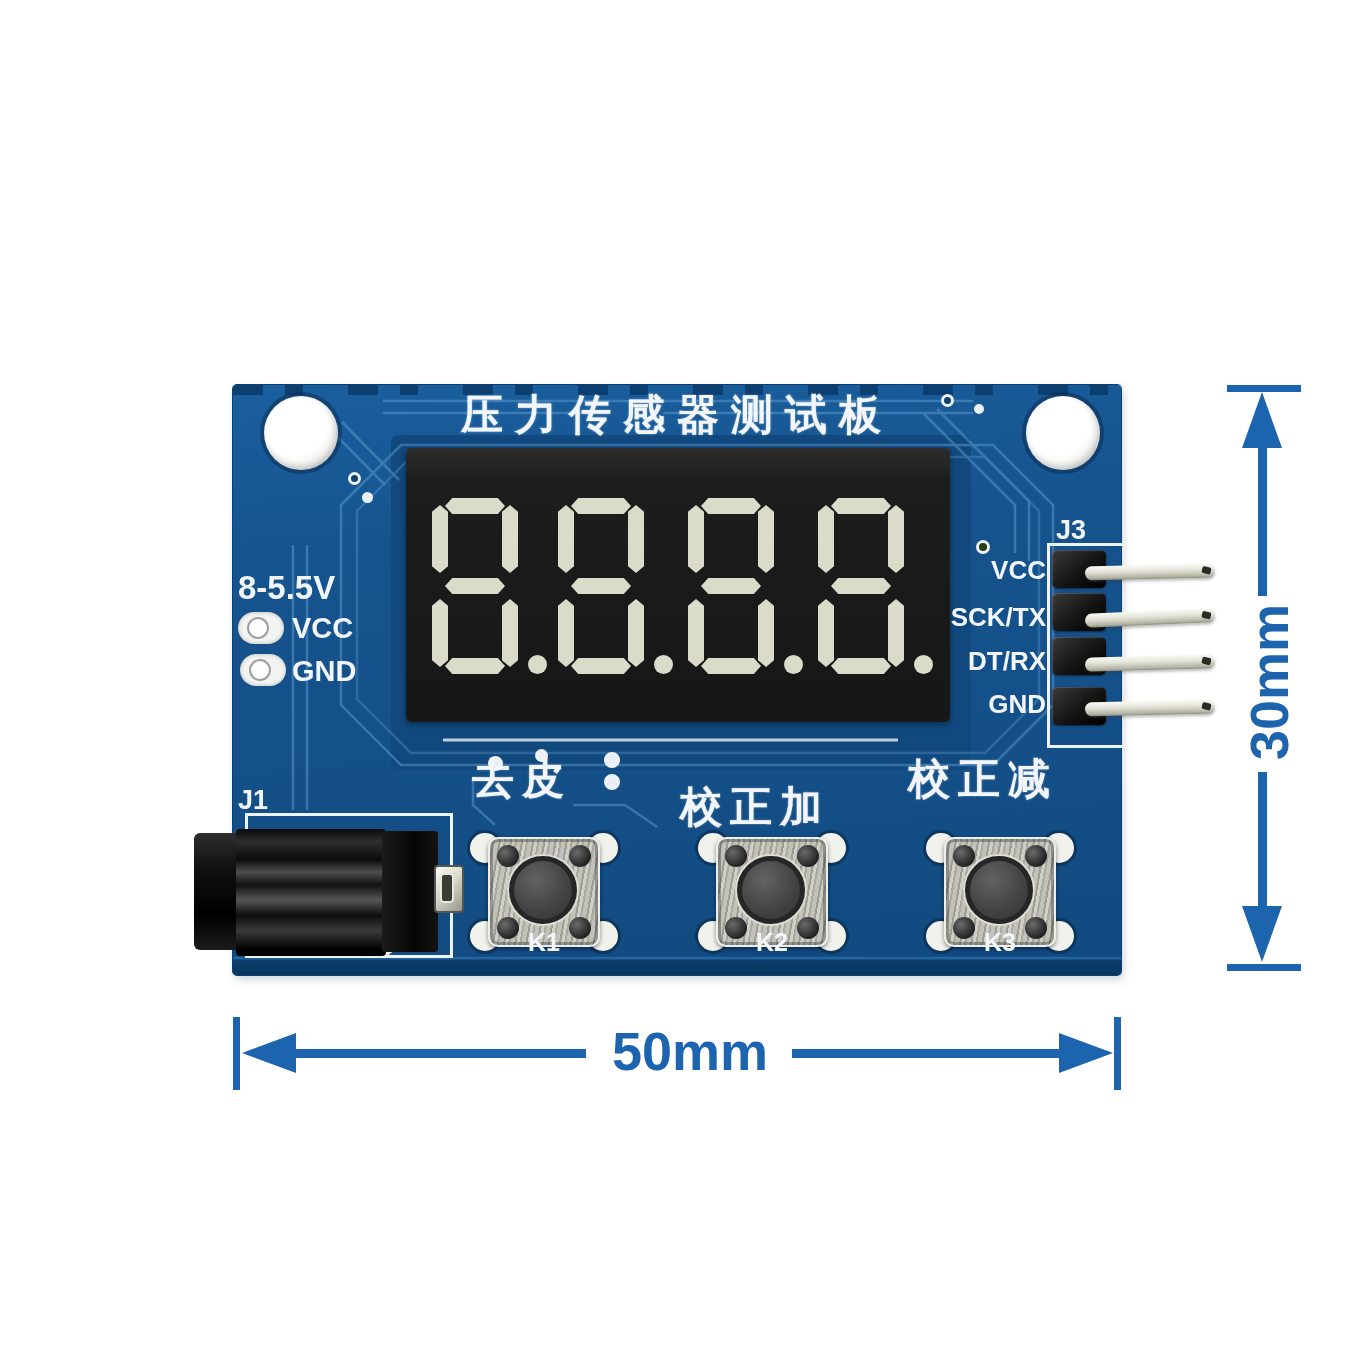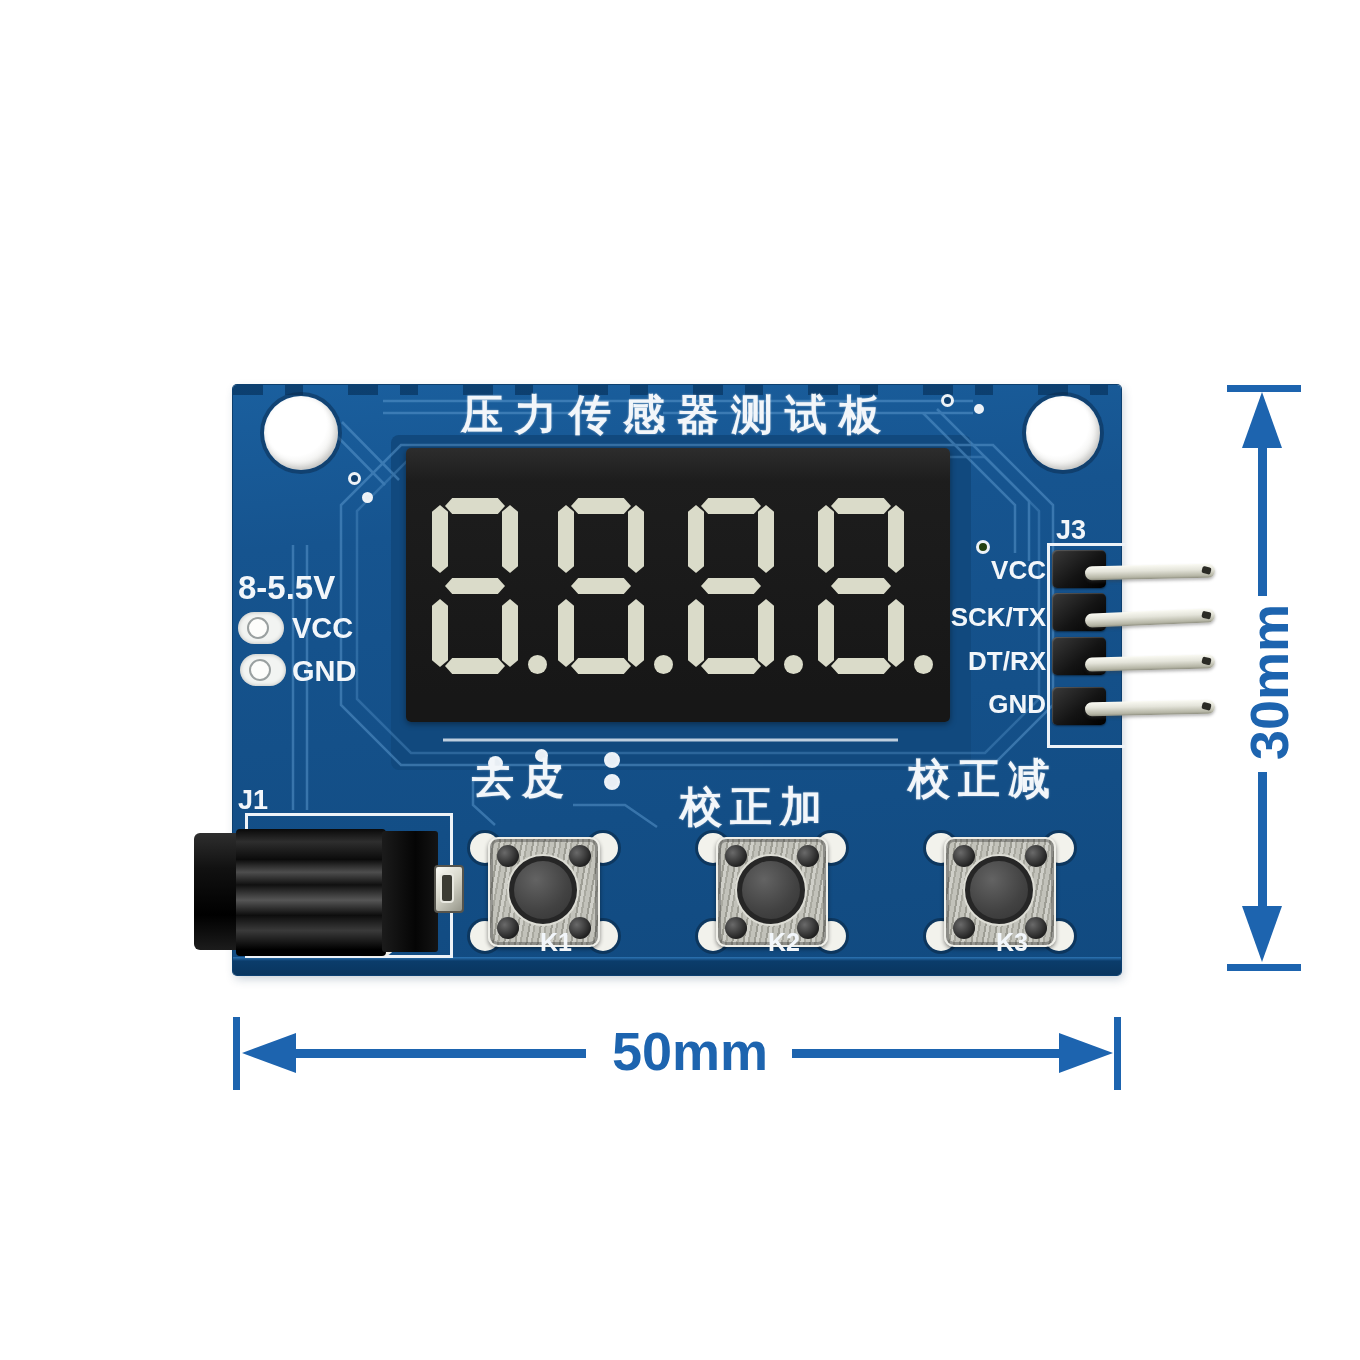--- a/index.html
+++ b/index.html
@@ -83,21 +83,21 @@
     background:repeating-linear-gradient(100deg,#cfcfc8 0 3px,#a9a9a0 3px 5px,#c2c2ba 5px 9px,#9d9d94 9px 11px);
     border:2px solid #efefe9;box-shadow:inset 0 0 0 3px rgba(40,40,40,.35),0 2px 4px rgba(0,0,0,.45);box-sizing:border-box;}
   .bpin{position:absolute;width:22px;height:22px;border-radius:50%;
     background:radial-gradient(circle at 35% 35%,#6a6a6a,#222 70%);}
   .bpin.b1{left:7px;top:6px;} .bpin.b2{left:79px;top:6px;}
   .bpin.b3{left:7px;top:78px;} .bpin.b4{left:79px;top:78px;}
   .cap{position:absolute;left:17px;top:15px;width:72px;height:72px;border-radius:50%;
     background:#262626;border:2px solid #ddddd5;box-sizing:border-box;}
   .cap::after{content:'';position:absolute;left:5px;top:5px;width:58px;height:58px;border-radius:50%;
     background:radial-gradient(circle at 38% 32%,#636363,#424242 60%,#333333);}
-  .klabel{position:absolute;left:12px;top:112px;width:160px;text-align:center;font-size:25px;}
+  .klabel{position:absolute;left:0;top:112px;width:160px;text-align:center;font-size:25px;}
   .fnlabel{font-size:42px;letter-spacing:8px;text-align:center;white-space:nowrap;
     text-shadow:0 0 2px rgba(255,255,255,.5);}
 
   
   .dim-bar{background:#1d64af;}
   .dim-label{color:#1d64af;font-weight:bold;font-size:54px;text-align:center;white-space:nowrap;}
   .arr{width:0;height:0;}
   .arr.left{border-top:20px solid transparent;border-bottom:20px solid transparent;border-right:54px solid #1d64af;}
   .arr.right{border-top:20px solid transparent;border-bottom:20px solid transparent;border-left:54px solid #1d64af;}
   .arr.up{border-left:20px solid transparent;border-right:20px solid transparent;border-bottom:56px solid #1d64af;}

